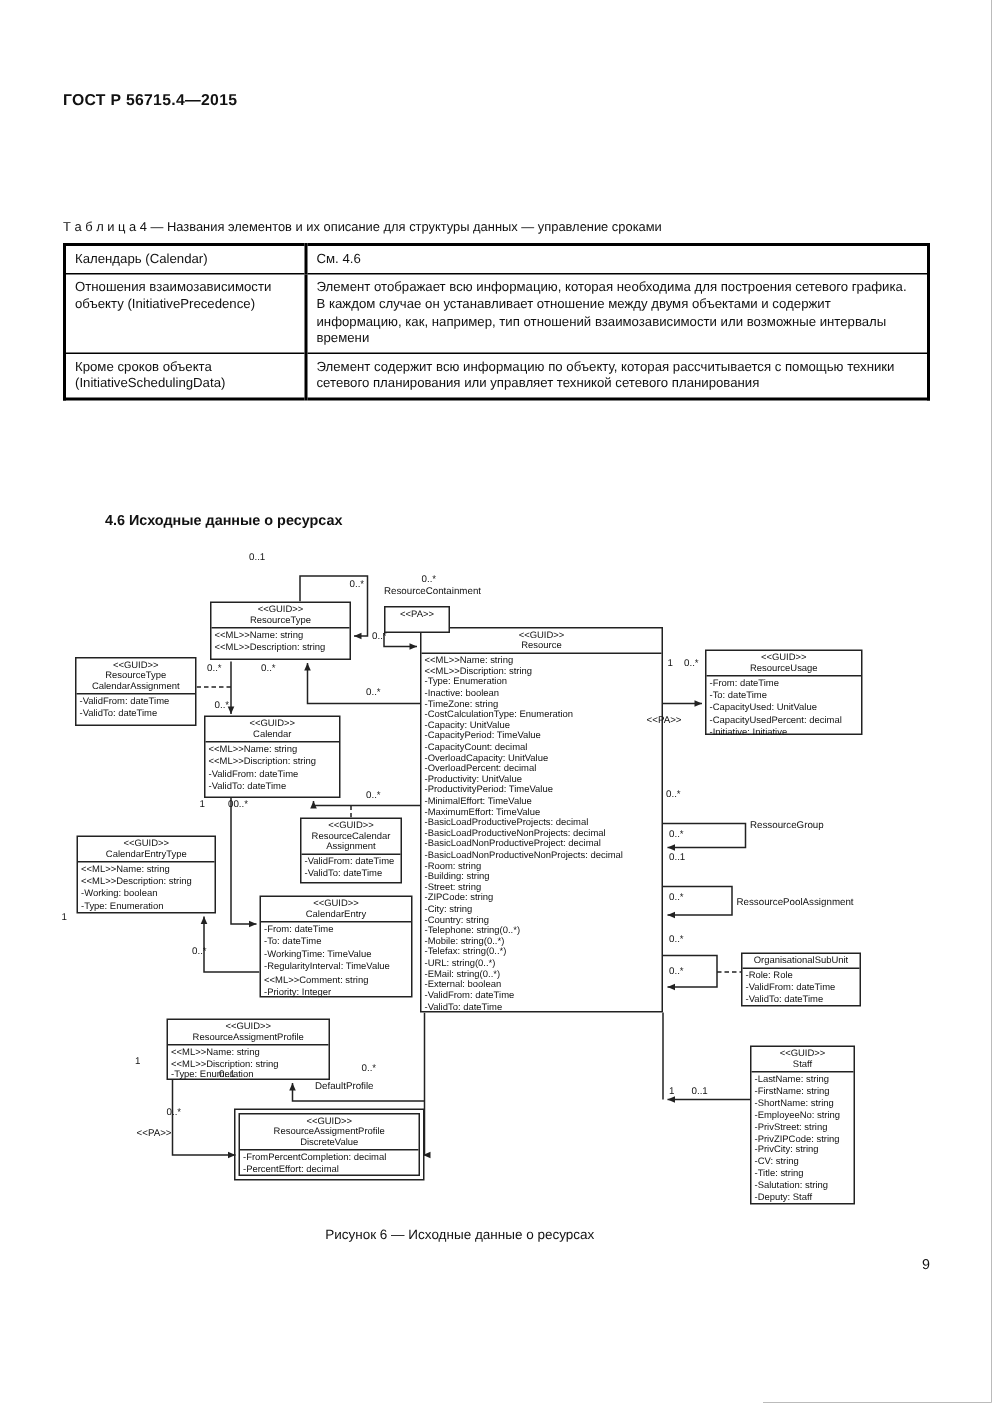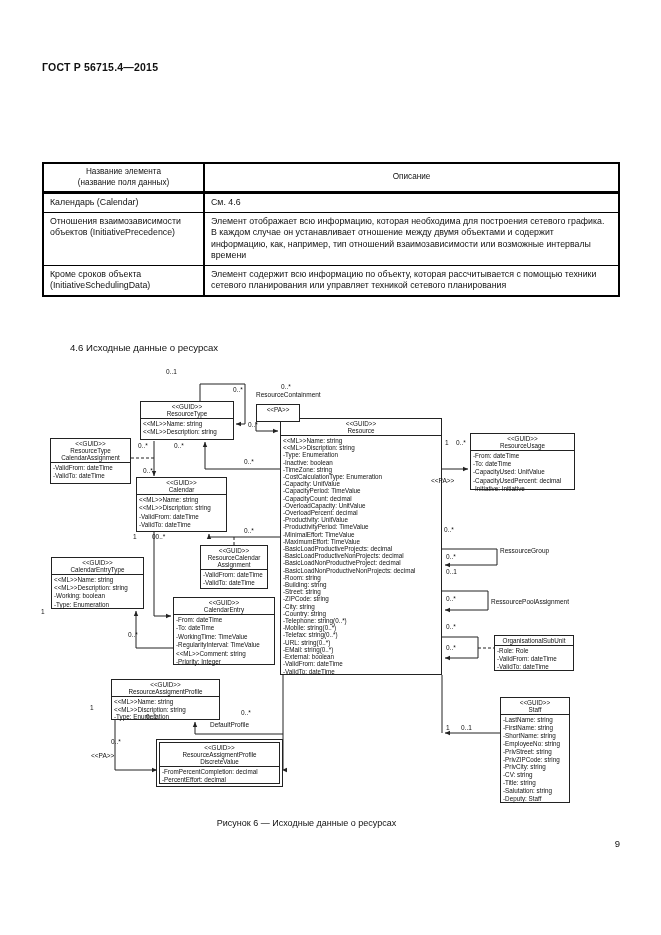--- a/index.html
+++ b/index.html
@@ -11,61 +11,55 @@
         text-align:justify;text-indent:30px;}
   .tcap{position:absolute;top:146px;left:42px;width:578px;font-size:8.6px;}
   table.gost{position:absolute;top:162px;left:42px;width:578px;border-collapse:collapse;
              font-size:8.8px;line-height:11.5px;table-layout:fixed;}
   table.gost td,table.gost th{border:1px solid #000;padding:3px 6px;vertical-align:top;
              text-align:left;font-weight:normal;background:#fff;}
   table.gost th{text-align:center;font-size:8.2px;line-height:10.5px;vertical-align:middle;}
   table.gost{border:2px solid #000;}
   table.gost th{border-bottom:3px solid #000;}
   table.gost td:first-child, table.gost th:first-child{border-right:2px solid #000;}
-  .sect{position:absolute;top:342px;left:70px;font-size:9.6px;font-weight:normal;}
+  .sect{position:absolute;top:342px;left:70px;font-size:9.6px;font-weight:bold;}
   .fcap{position:absolute;top:818px;left:0;width:613px;text-align:center;font-size:9px;}
   .pnum{position:absolute;top:838px;left:42px;width:578px;text-align:right;font-size:9.5px;}
   
   #edges{position:absolute;top:0;left:0;z-index:1;}
   .uml-box{position:absolute;z-index:2;background:#fff;border:1px solid #222;
            font-size:6.3px;box-sizing:border-box;}
   .uml-box .ttl{text-align:center;line-height:7px;padding:1px 1px;border-bottom:1px solid #222;}
   .uml-box.plain .ttl{border-bottom:none;text-align:center;}
   .uml-box .att{padding:1px 1px 0 2px;white-space:nowrap;overflow:hidden;}
   .uml-box.dbl{outline:1px solid #222;outline-offset:2px;}
   .dlabel{position:absolute;z-index:3;font-size:6.5px;line-height:7px;background:transparent;white-space:nowrap;}
 </style>
 </head>
 <body>
 
 <div class="page">
 
   <div class="hdr">ГОСТ Р 56715.4—2015</div>
 
 
+  <div class="tcap">Т а б л и ц а  4 — Названия элементов и их описание для структуры данных — управление сроками</div>
 
   <table class="gost">
     <colgroup>
         <col style="width:161px">
         <col>
       </colgroup>
     <tbody>
-        <tr>
-      <th>
-        <div>Название элемента</div>
-        <div>(название поля данных)</div>
-      </th>
-      <th>Описание</th>
-    </tr>
     <tr>
       <td>Календарь (Calendar)</td>
       <td>См. 4.6</td>
     </tr>
     <tr>
-      <td>Отношения взаимозависимости объектов (InitiativePrecedence)</td>
+      <td>Отношения взаимозависимости объекту (InitiativePrecedence)</td>
       <td>Элемент отображает всю информацию, которая необходима для построения сетевого графика. В каждом случае он устанавливает отношение между двумя объектами и содержит информацию, как, например, тип отношений взаимозависимости или возможные интервалы времени</td>
     </tr>
     <tr>
       <td>Кроме сроков объекта (InitiativeSchedulingData)</td>
       <td>Элемент содержит всю информацию по объекту, которая рассчитывается с помощью техники сетевого планирования или управляет техникой сетевого планирования</td>
     </tr>
   </tbody>
     </table>
 
   <div class="sect">4.6 Исходные данные о ресурсах</div>

